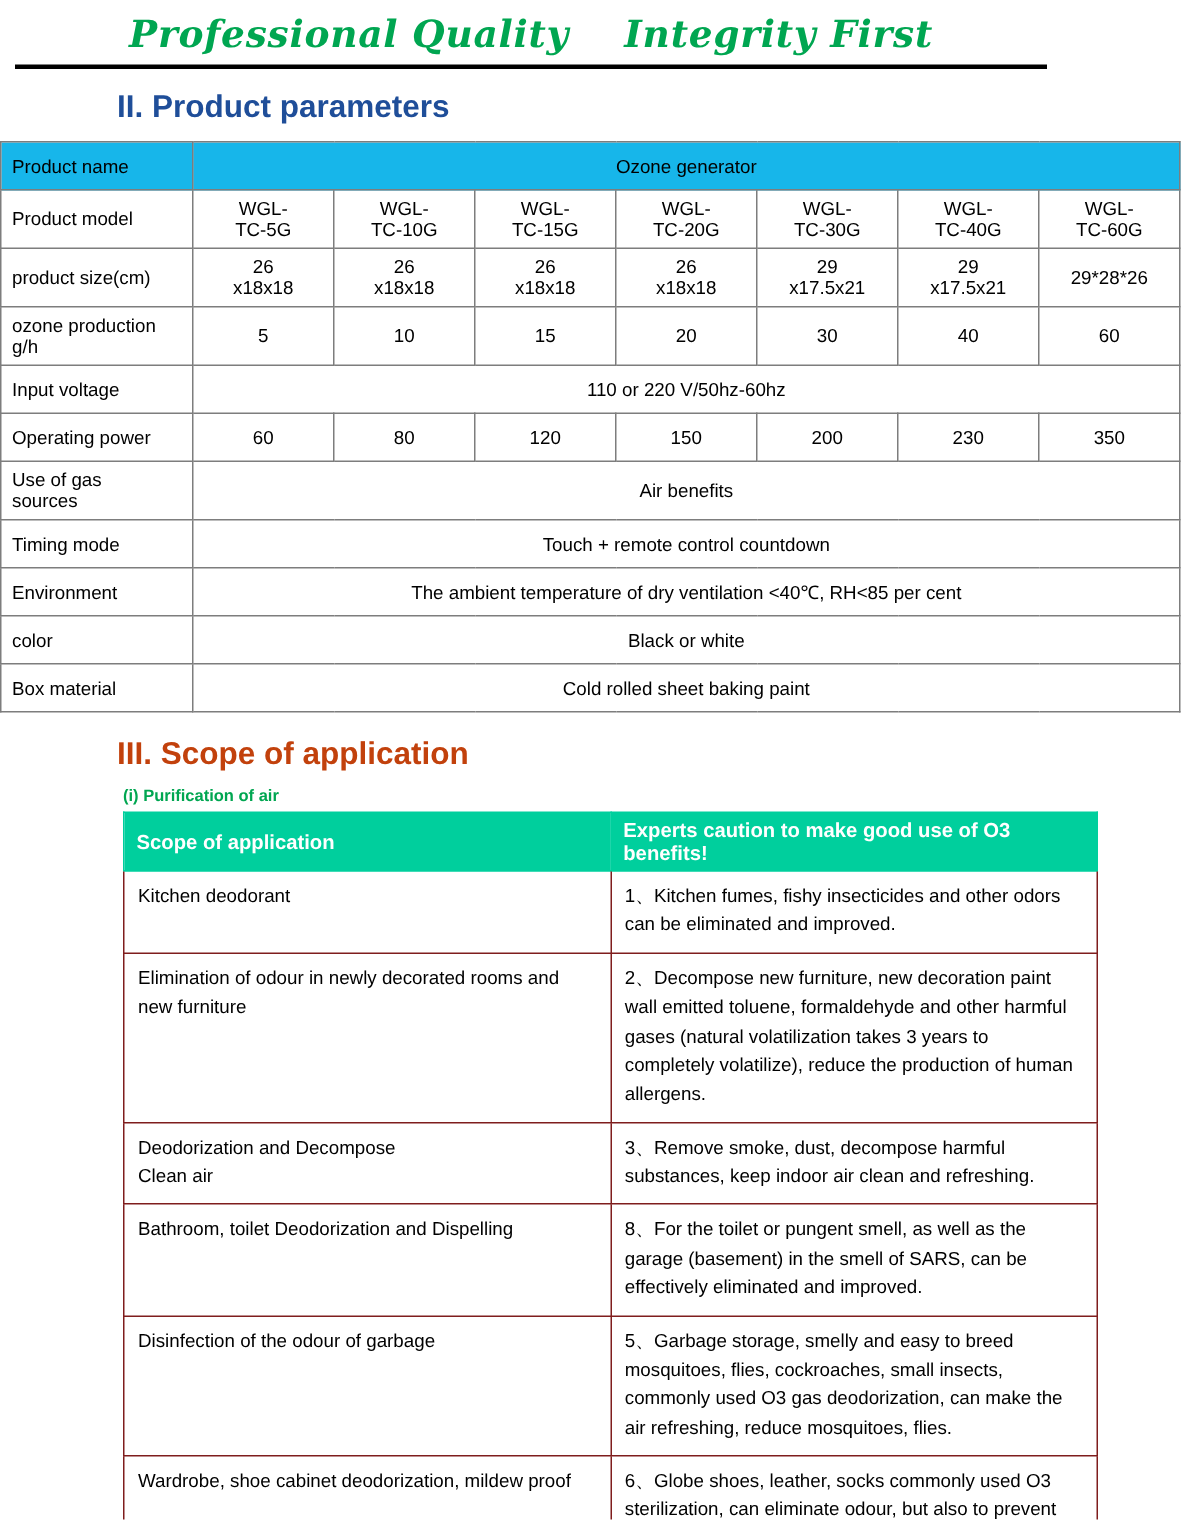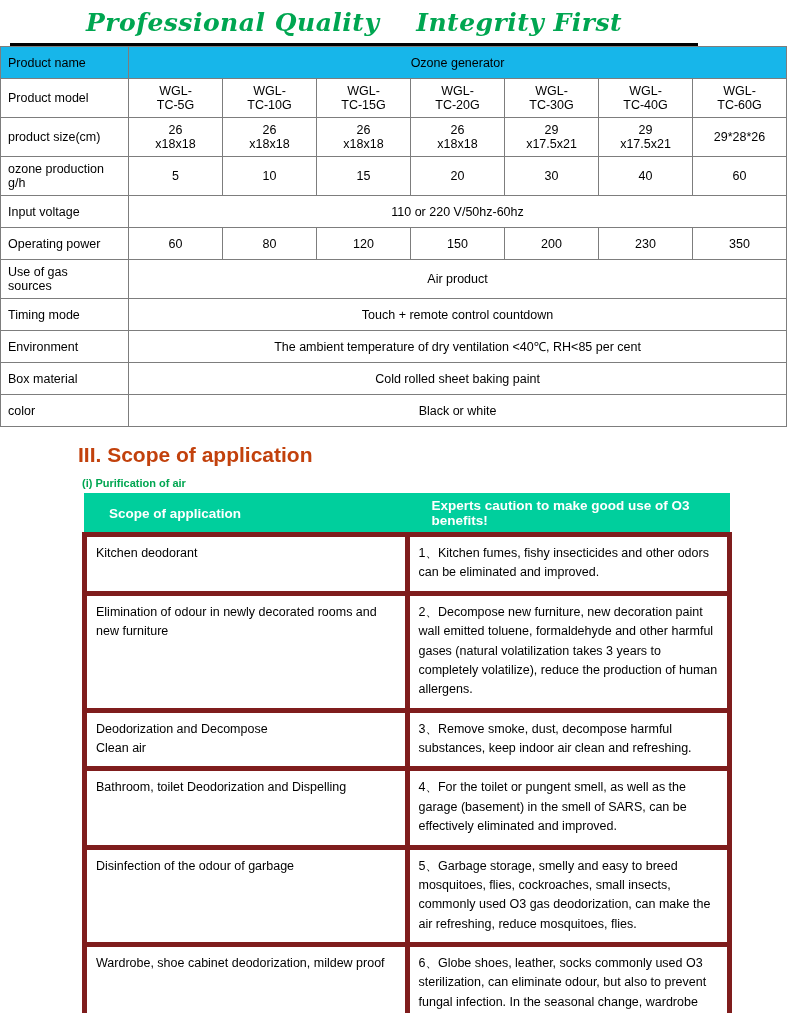--- a/index.html
+++ b/index.html
@@ -102,44 +102,45 @@
     width: 650px;
     table-layout: fixed;
     font-size: 12.5px;
   }
   .app-table th {
     background: #00cf9d;
     color: #ffffff;
     font-weight: bold;
     font-size: 13.5px;
     text-align: left;
-    padding: 4px 24px;
+    padding: 4px 8px;
     border: 1px solid #00cf9d;
     height: 22px;
   }
   .app-table td {
-    border: 5px solid #7f1d1d;
+    border: 1px solid #7f1d1d;
     padding: 7px 9px 8px 9px;
     vertical-align: top;
     line-height: 1.55;
   }
   .app-table td.col1 {
     width: 170px;
   }
 </style>
 </head>
 <body>
 
 <div class="page">
 
   <div class="banner">
     <div class="banner-text">Professional Quality    Integrity First</div>
   </div>
   <div class="banner-rule"></div>
 
+  <div class="h2">II. Product parameters</div>
 
   <table class="spec-table">
     <colgroup>
       <col style="width:128px">
       <col style="width:94px">
       <col style="width:94px">
       <col style="width:94px">
       <col style="width:94px">
       <col style="width:94px">
       <col style="width:94px">
@@ -189,37 +190,37 @@
           <td>60</td>
           <td>80</td>
           <td>120</td>
           <td>150</td>
           <td>200</td>
           <td>230</td>
           <td>350</td>
         </tr>
         <tr>
           <td class="rowhead">Use of gas sources</td>
-          <td colspan="7">Air product</td>
+          <td colspan="7">Air benefits</td>
         </tr>
         <tr>
           <td class="rowhead">Timing mode</td>
           <td colspan="7">Touch + remote control countdown</td>
         </tr>
         <tr>
           <td class="rowhead">Environment</td>
           <td colspan="7">The ambient temperature of dry ventilation &lt;40℃, RH&lt;85 per cent</td>
         </tr>
         <tr>
+          <td class="rowhead">color</td>
+          <td colspan="7">Black or white</td>
+        </tr>
+        <tr>
           <td class="rowhead">Box material</td>
           <td colspan="7">Cold rolled sheet baking paint</td>
-        </tr>
-        <tr>
-          <td class="rowhead">color</td>
-          <td colspan="7">Black or white</td>
         </tr>
       </tbody>
   </table>
 
   <div class="h2 green">III. Scope of application</div>
   <div class="h3">(i) Purification of air</div>
 
   <div class="app-wrap">
     <table class="app-table">
       <thead>
@@ -237,21 +238,21 @@
             <td class="col1" style="white-space: pre-line;">Elimination of odour in newly decorated rooms and new furniture</td>
             <td>2、Decompose new furniture, new decoration paint wall emitted toluene, formaldehyde and other harmful gases (natural volatilization takes 3 years to completely volatilize), reduce the production of human allergens.</td>
           </tr>
           <tr>
             <td class="col1" style="white-space: pre-line;">Deodorization and Decompose
 Clean air</td>
             <td>3、Remove smoke, dust, decompose harmful substances, keep indoor air clean and refreshing.</td>
           </tr>
           <tr>
             <td class="col1" style="white-space: pre-line;">Bathroom, toilet Deodorization and Dispelling</td>
-            <td>4、For the toilet or pungent smell, as well as the garage (basement) in the smell of SARS, can be effectively eliminated and improved.</td>
+            <td>8、For the toilet or pungent smell, as well as the garage (basement) in the smell of SARS, can be effectively eliminated and improved.</td>
           </tr>
           <tr>
             <td class="col1" style="white-space: pre-line;">Disinfection of the odour of garbage</td>
             <td>5、Garbage storage, smelly and easy to breed mosquitoes, flies, cockroaches, small insects, commonly used O3 gas deodorization, can make the air refreshing, reduce mosquitoes, flies.</td>
           </tr>
           <tr>
             <td class="col1" style="white-space: pre-line;">Wardrobe, shoe cabinet deodorization, mildew proof</td>
             <td>6、Globe shoes, leather, socks commonly used O3 sterilization, can eliminate odour, but also to prevent fungal infection. In the seasonal change, wardrobe underwear clothing easy to grow mildew spots and produce odour. O3 sterilization, deodorization, decomposition characteristics, can easily solve this problem.</td>
           </tr>
         </tbody>

